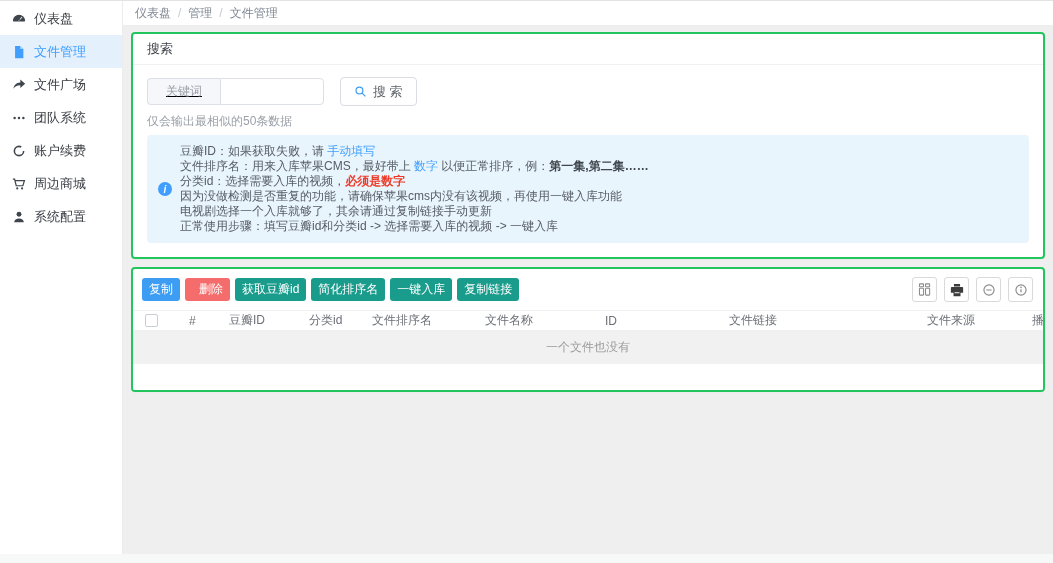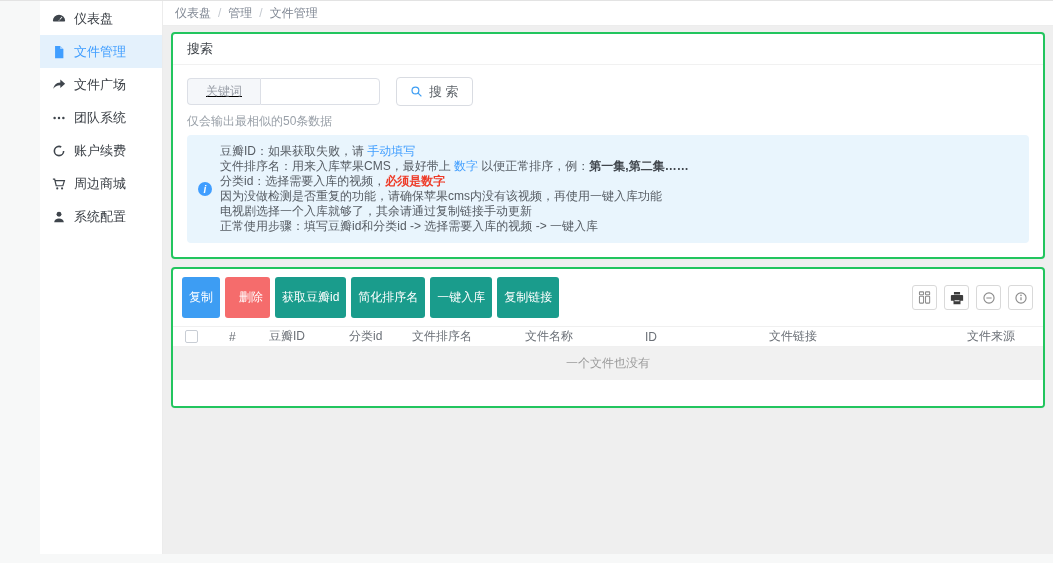--- a/index.html
+++ b/index.html
@@ -2,21 +2,21 @@
 <html lang="zh" style="--accent: #3d9df3; --danger: #f56c6c; --teal: #1a9c8c; --link: #409eff; --alert_bg: #e9f5fd; --active_bg: #e4f1fc;"><head>
 <meta charset="utf-8">
 <style>
   * { box-sizing: border-box; margin: 0; padding: 0; }
   html,body { width:1053px; height:563px; overflow:hidden; }
   body {
     font-family: "Liberation Sans", "DejaVu Sans", sans-serif;
     background:#f7f8f8;
     border-top:1px solid #e3e3e3;
   }
-  .app { display:flex; height:553px;margin-left:40px; }
+  .app { display:flex; height:553px; }
 
   
   .sidebar { width:123px; background:#fff; border-right:1px solid #ececec; padding-top:1px; flex:none; }
   .side-item { height:33px; display:flex; align-items:center; padding-left:11px; gap:8px;
                font-size:13px; color:#3a3f45; cursor:pointer; }
   .side-item .icn { width:15px; height:15px; display:flex; align-items:center; justify-content:center; color:#3f454c; flex:none; }
   .side-item.active { background:var(--active_bg,#e4f1fc); color:var(--link,#409eff); }
   .side-item.active .icn { color:var(--link,#409eff); }
 
   
@@ -27,21 +27,21 @@
   .crumb-sep { color:#c4c9d0; }
   .content { flex:1; padding:6px 8px; overflow:hidden; }
 
   .card { background:#fff; border:2px solid #22c55e; border-radius:4px; box-shadow:0 1px 2px rgba(0,0,0,.02); }
 
   
   .card-header { height:31px; line-height:30px; padding:0 14px; font-size:13px; color:#3a3f45;
                  border-bottom:1px solid #f1f1f1; }
   .card-body { padding:12px 14px 14px; }
   .row1 { display:flex; align-items:center; }
-  .input-group { display:flex; height:27px; width:193px;text-decoration:underline; }
+  .input-group { display:flex; height:27px; width:177px;text-decoration:underline; }
   .ig-prepend { width:73px; background:#f5f7fa; border:1px solid #dcdfe6; border-right:none;
                 border-radius:4px 0 0 4px; color:#9a9fa8; font-size:12px;
                 display:flex; align-items:center; justify-content:center; }
   .ig-input { flex:1; min-width:0; border:1px solid #dcdfe6; border-radius:0 4px 4px 0;
               outline:none; padding:0 8px; font-size:12px; color:#444; background:#fff; }
   .search-btn { margin-left:16px; height:29px; padding:0 13px; background:#fff;
                 border:1px solid #d9dce2; border-radius:4px; display:flex; align-items:center; gap:6px;
                 font-size:13px; color:#5c6268; cursor:pointer; }
   .search-btn .icn { color:var(--accent,#3d9df3); display:flex; }
   .hint { margin-top:7px; font-size:12px; color:#9aa1a9; }
@@ -54,21 +54,21 @@
                 font-size:10px; font-style:italic; font-weight:bold; }
   .alert-icon::before { content:"i"; }
   .seg.link { color:var(--link,#409eff); cursor:pointer; }
   .seg.blue-bold { color:var(--link,#409eff); font-weight:normal;text-align:center; }
   .seg.bold { font-weight:bold; color:#40464d; }
   .seg.red-bold { color:#ee3b28; font-weight:bold; }
 
   
   .table-card { margin-top:8px; overflow:hidden; }
   .toolbar { display:flex; align-items:center; padding:8px 10px 8px 4px; }
-  .btn { height:41px; padding:0 7px; border:none; border-radius:3px; color:#fff;
+  .btn { height:23px; padding:0 7px; border:none; border-radius:3px; color:#fff;
          font-size:12px; margin-left:5px; cursor:pointer; white-space:nowrap; }
   .btn.primary { background:var(--accent,#3d9df3); }
   .btn.danger  { background:var(--danger,#f56c6c);padding-left:14px; }
   .btn.teal    { background:var(--teal,#1a9c8c); }
   .toolbar-spacer { flex:1; }
   .icon-btn { width:25px; height:25px; flex:none; border:1px solid #d9d9d9; border-radius:3px;
               background:#fff; margin-left:7px; display:flex; align-items:center; justify-content:center;
               color:#8a8a8a; cursor:pointer; }
   .icon-btn.dark { color:#3c3c3c; }
 

